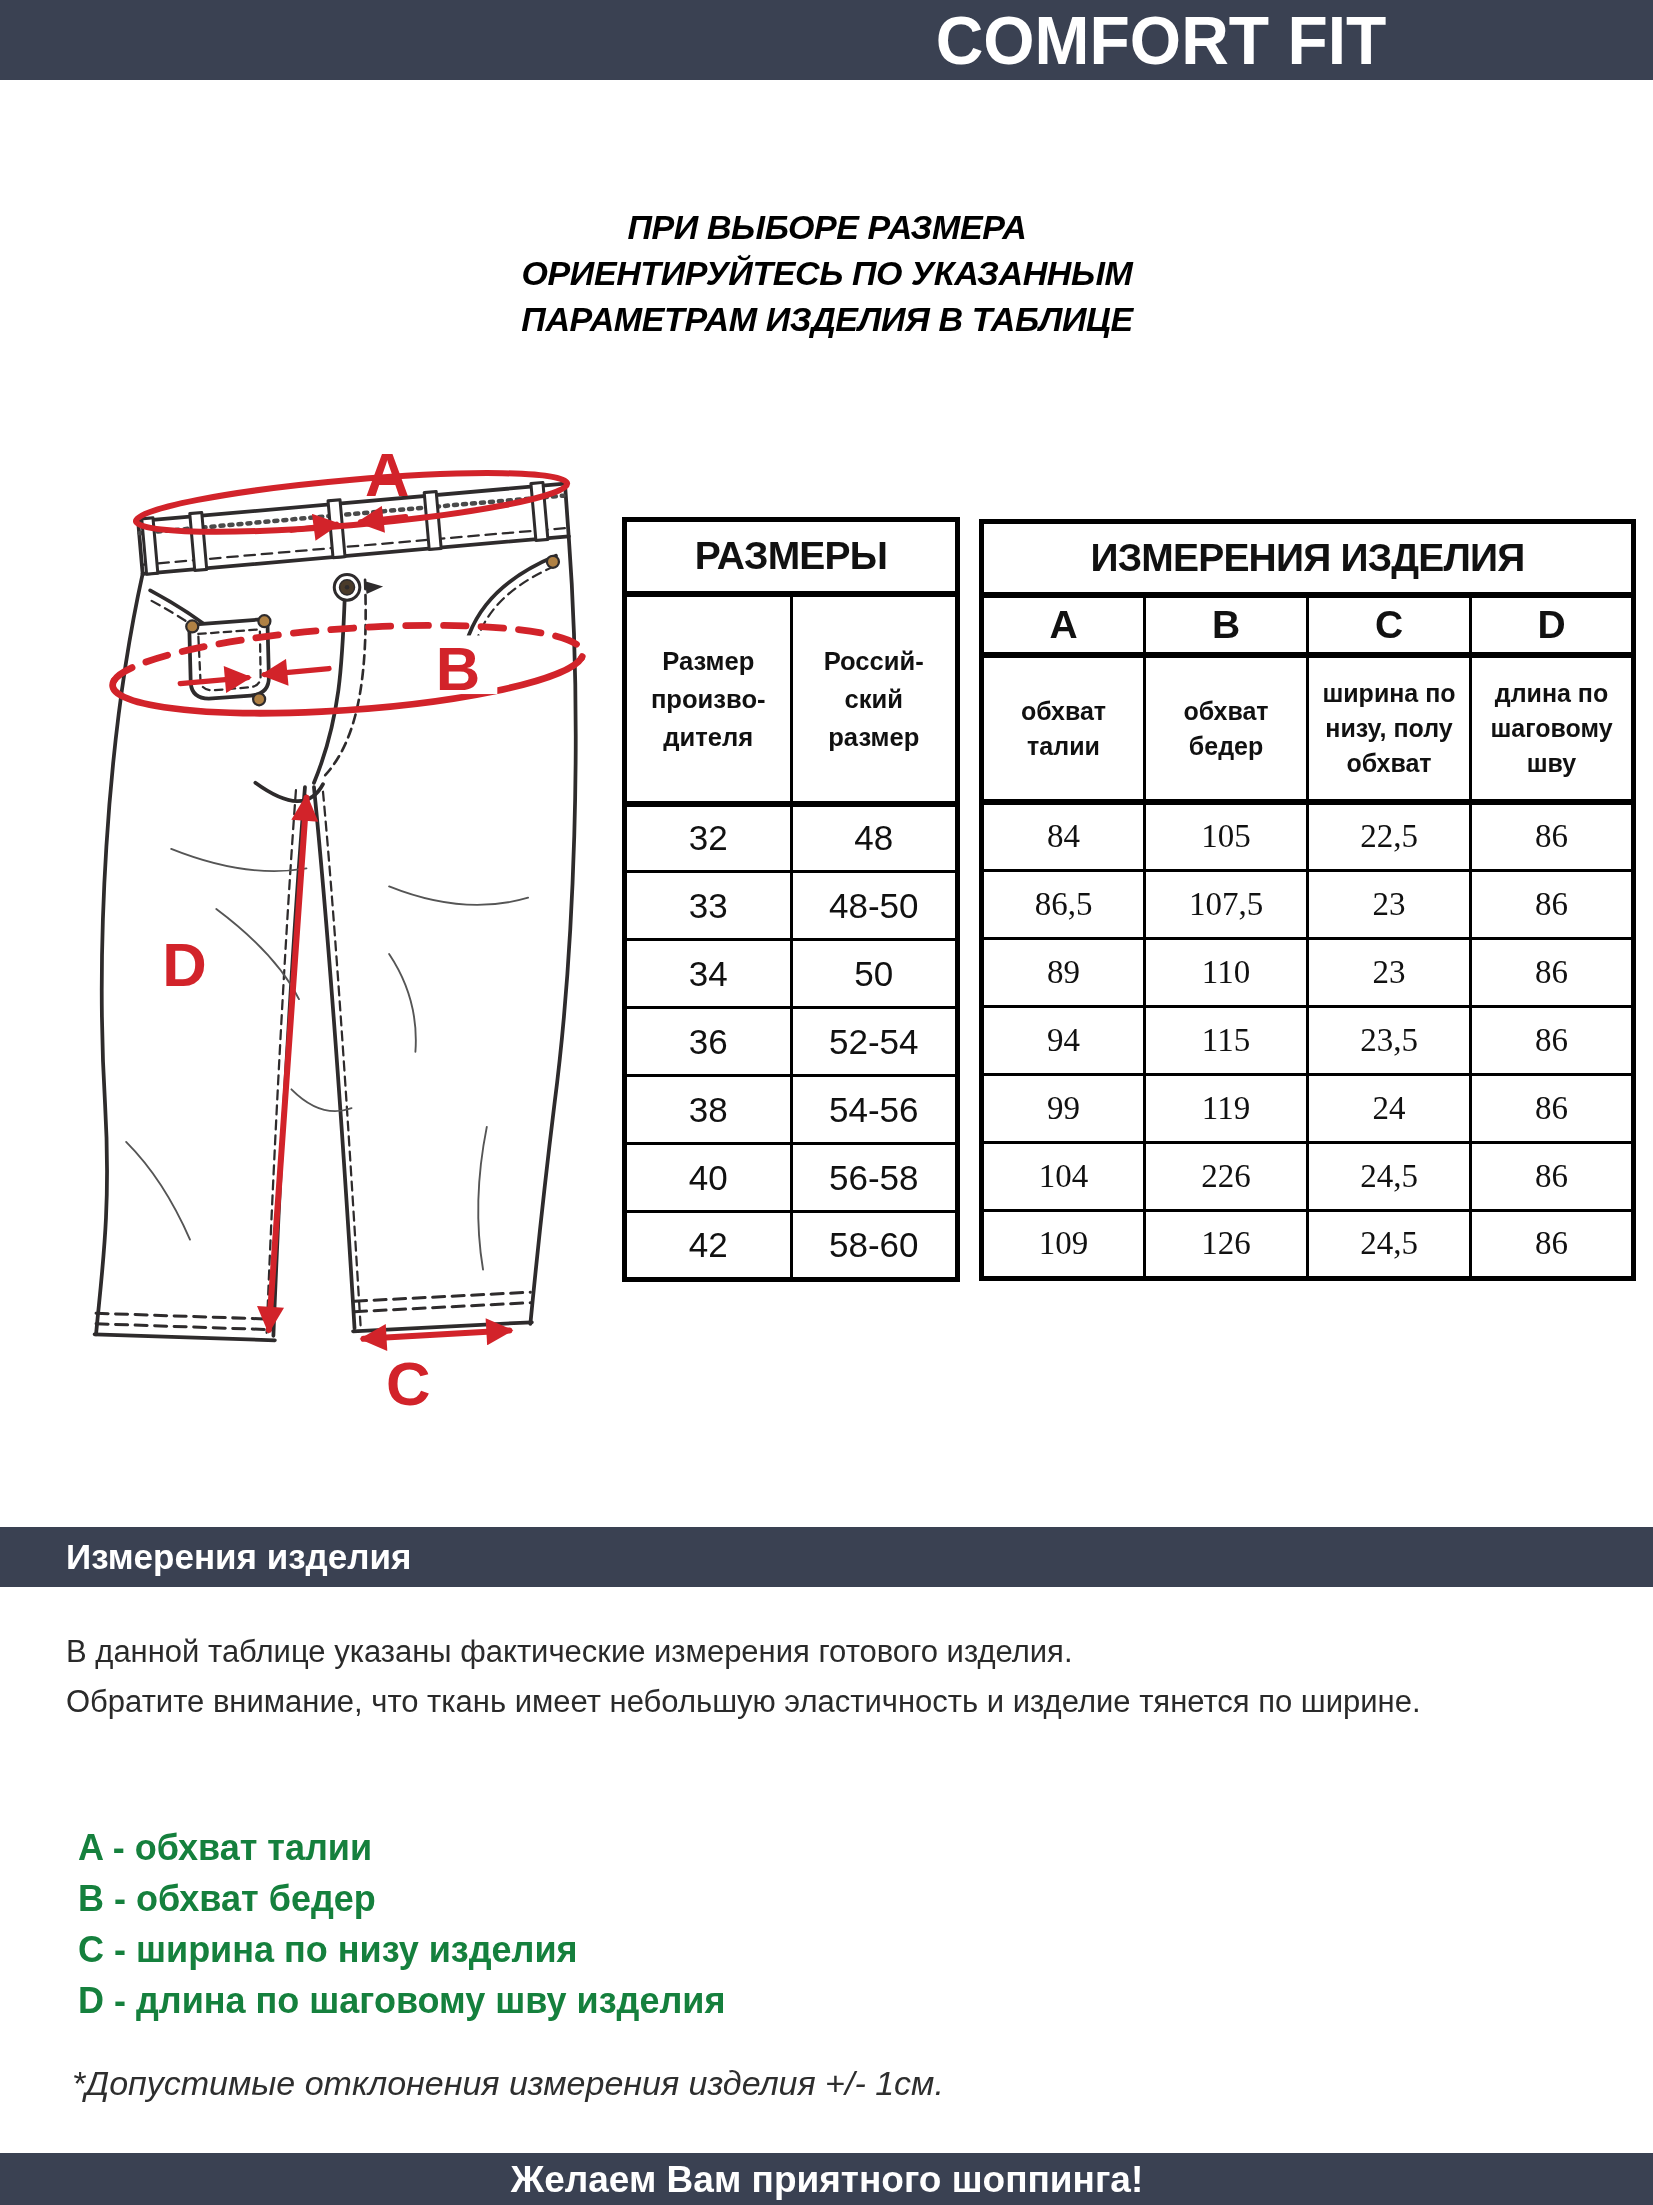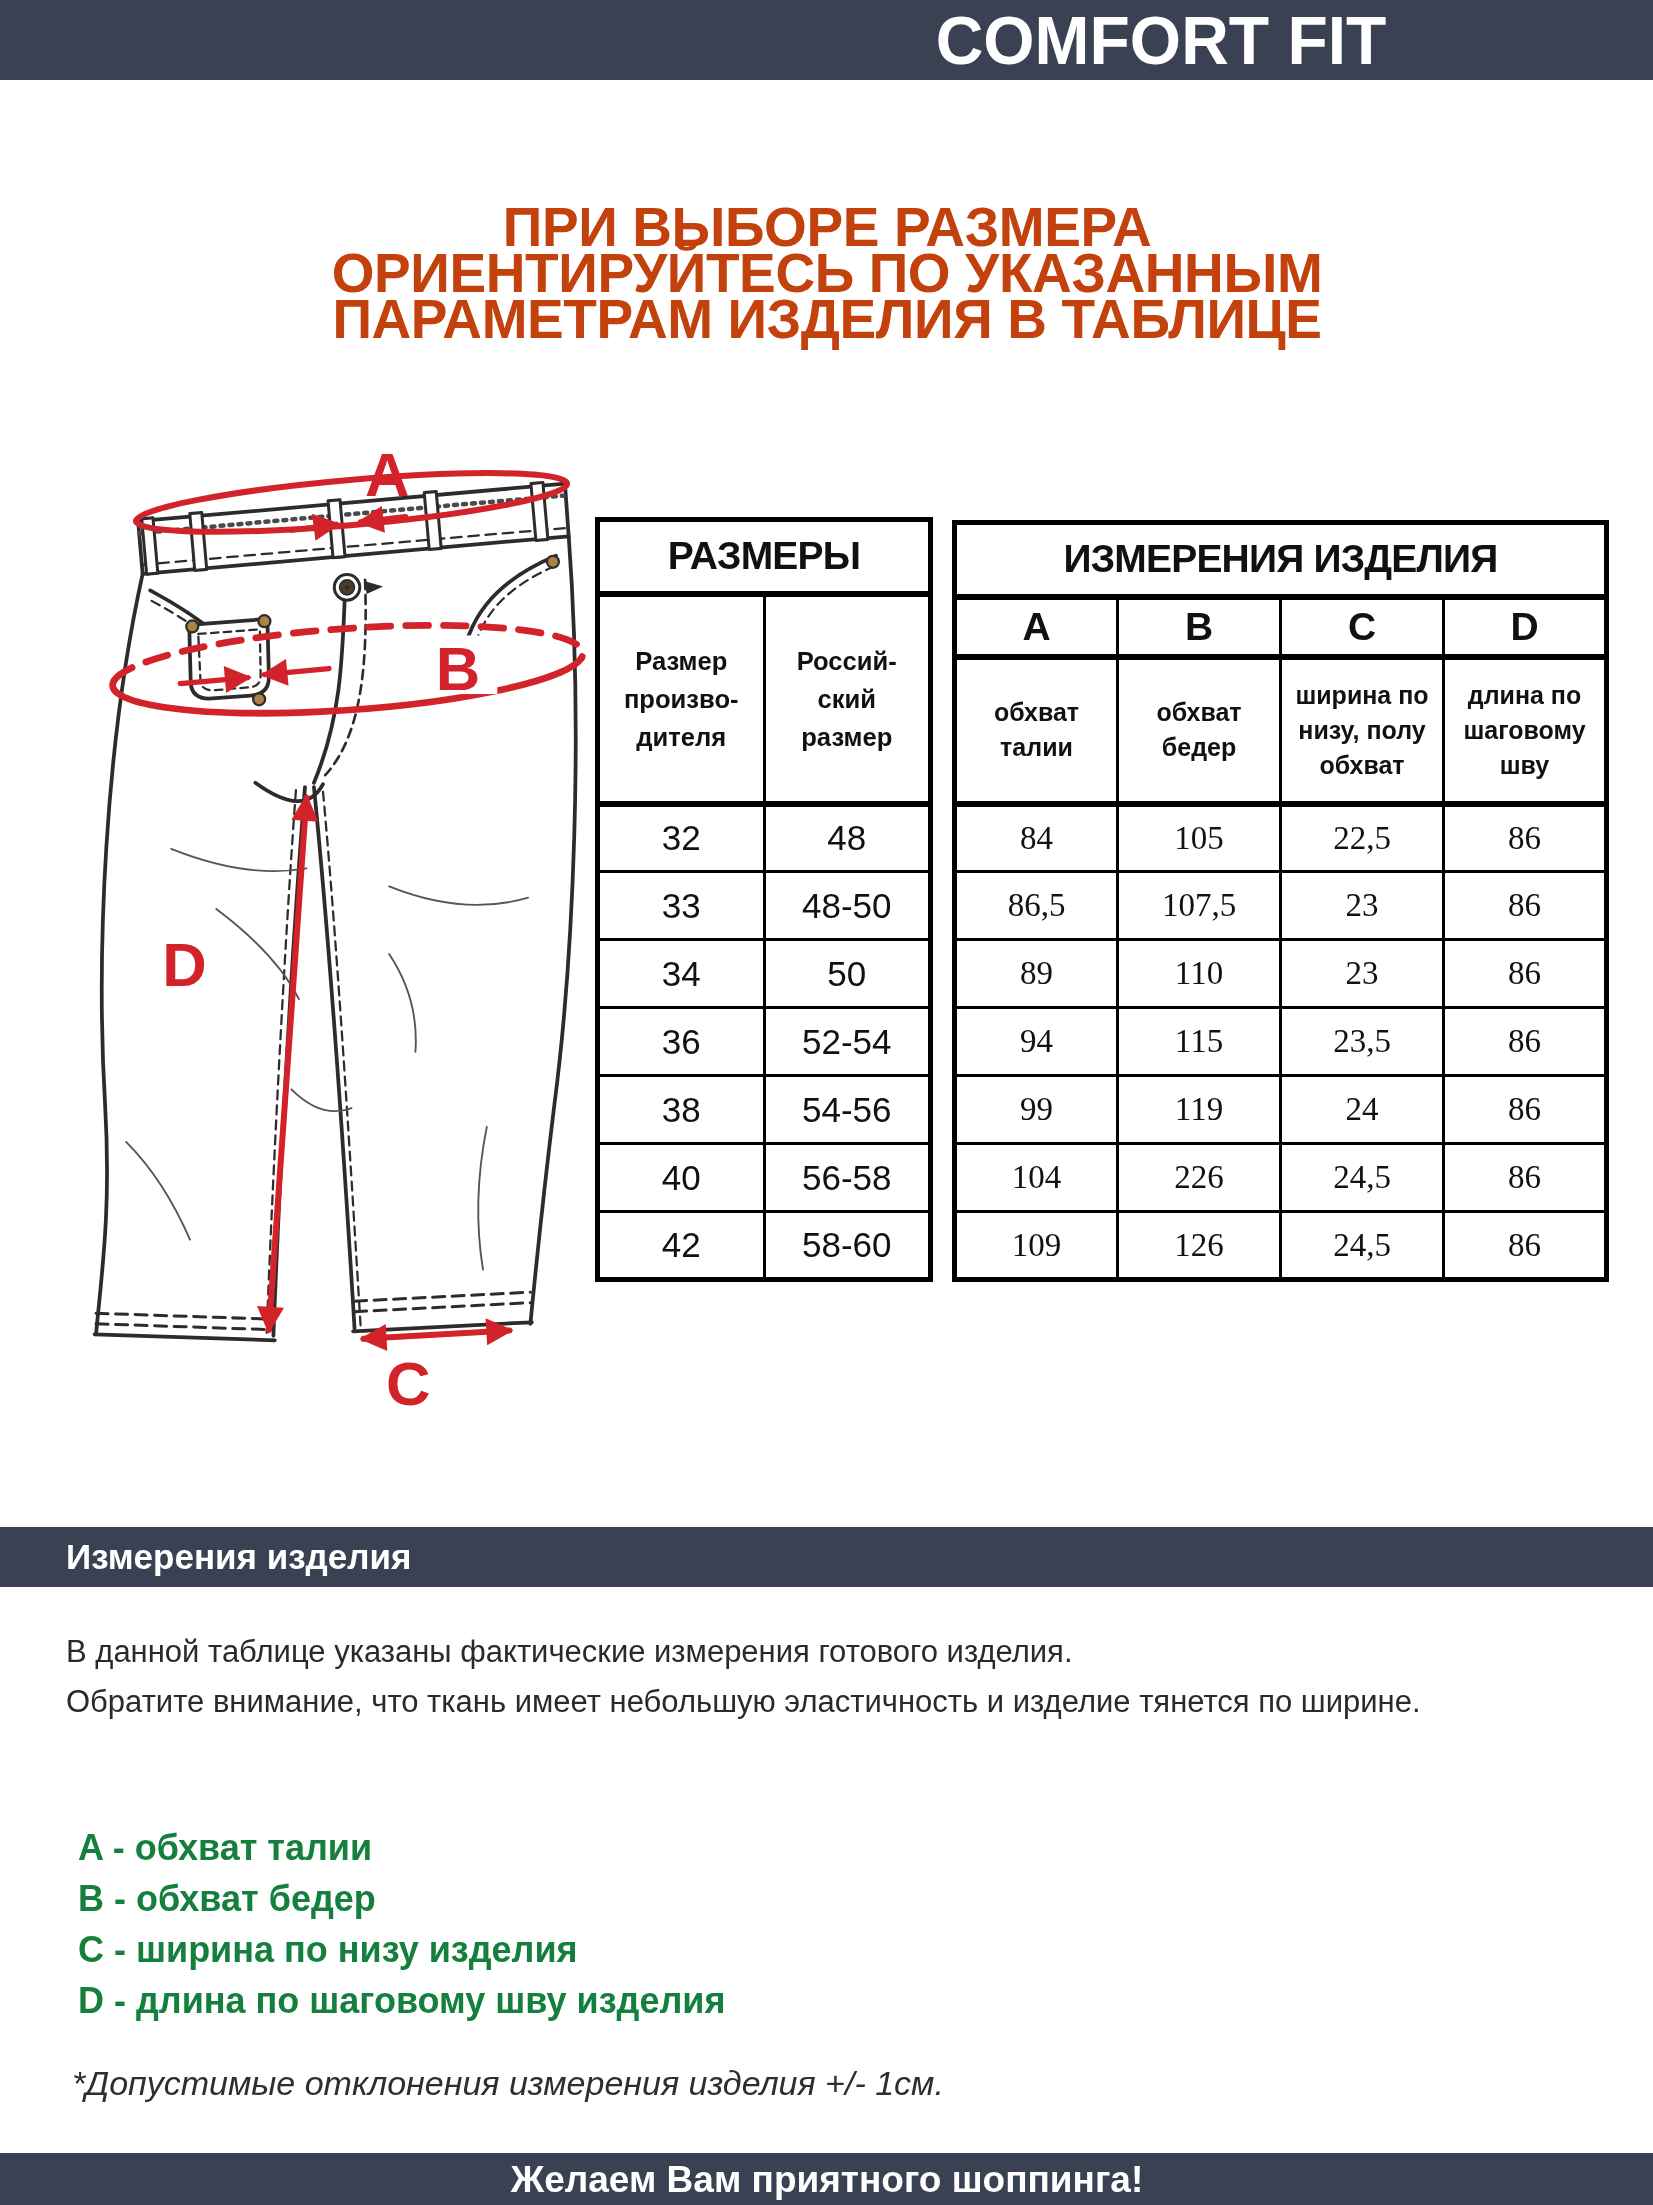--- a/index.html
+++ b/index.html
@@ -10,27 +10,27 @@
   }
   .bar { position:absolute; left:0; right:0; background:#3a4152; }
   .top-bar { top:0; height:80px; }
   .top-bar .brand {
     position:absolute; top:50%; left:1161px;
     transform:translate(-50%,-50%) scaleX(0.97);
     color:#fff; font-size:68px; font-weight:700; white-space:nowrap; letter-spacing:0px;
   }
   .intro-heading {
     position:absolute; top:204px; left:0; width:1654px; text-align:center;
-    font-size:55px; line-height:46px; font-weight:700; color:#c2410c; letter-spacing:-0.4px;
+    font-size:34px; line-height:46px; font-weight:700; color:#000000; letter-spacing:-0.4px;font-style:italic;
   }
   .jeans-wrap { position:absolute; left:66px; top:428px; width:526px; height:992px; }
   .jeans-wrap svg { width:100%; height:100%; display:block; }
   svg text.meas-label { font-family:"Liberation Sans","DejaVu Sans",sans-serif; font-weight:700; font-size:82px; fill:#d2232a; }
 
-  .tables { position:absolute; left:595px; top:517px; display:flex; gap:19px; align-items:flex-end; }
+  .tables { position:absolute; left:622px; top:517px; display:flex; gap:19px; align-items:center; }
   table { border-collapse:collapse; border:5.3px solid #000; background:#fff; table-layout:fixed; }
   .t-left  { width:338px; }
   .t-right { width:657px; }
   th, td { border:3px solid #000; text-align:center; vertical-align:middle; padding:0; color:#111; }
   .tb { border-bottom-width:6.8px !important; }
   .h-main   { height:74px;  font-size:39px; font-weight:700; letter-spacing:-0.8px; }
   .h-letter { height:60px;  font-size:39px; font-weight:700; }
   .h-desc   { height:147px; font-size:25px; font-weight:700; line-height:35px; white-space:pre-line; }
   .h-sub    { height:210px; font-size:25.6px; font-weight:700; line-height:38px; white-space:pre-line; }
   tr.data   { height:68px; }

